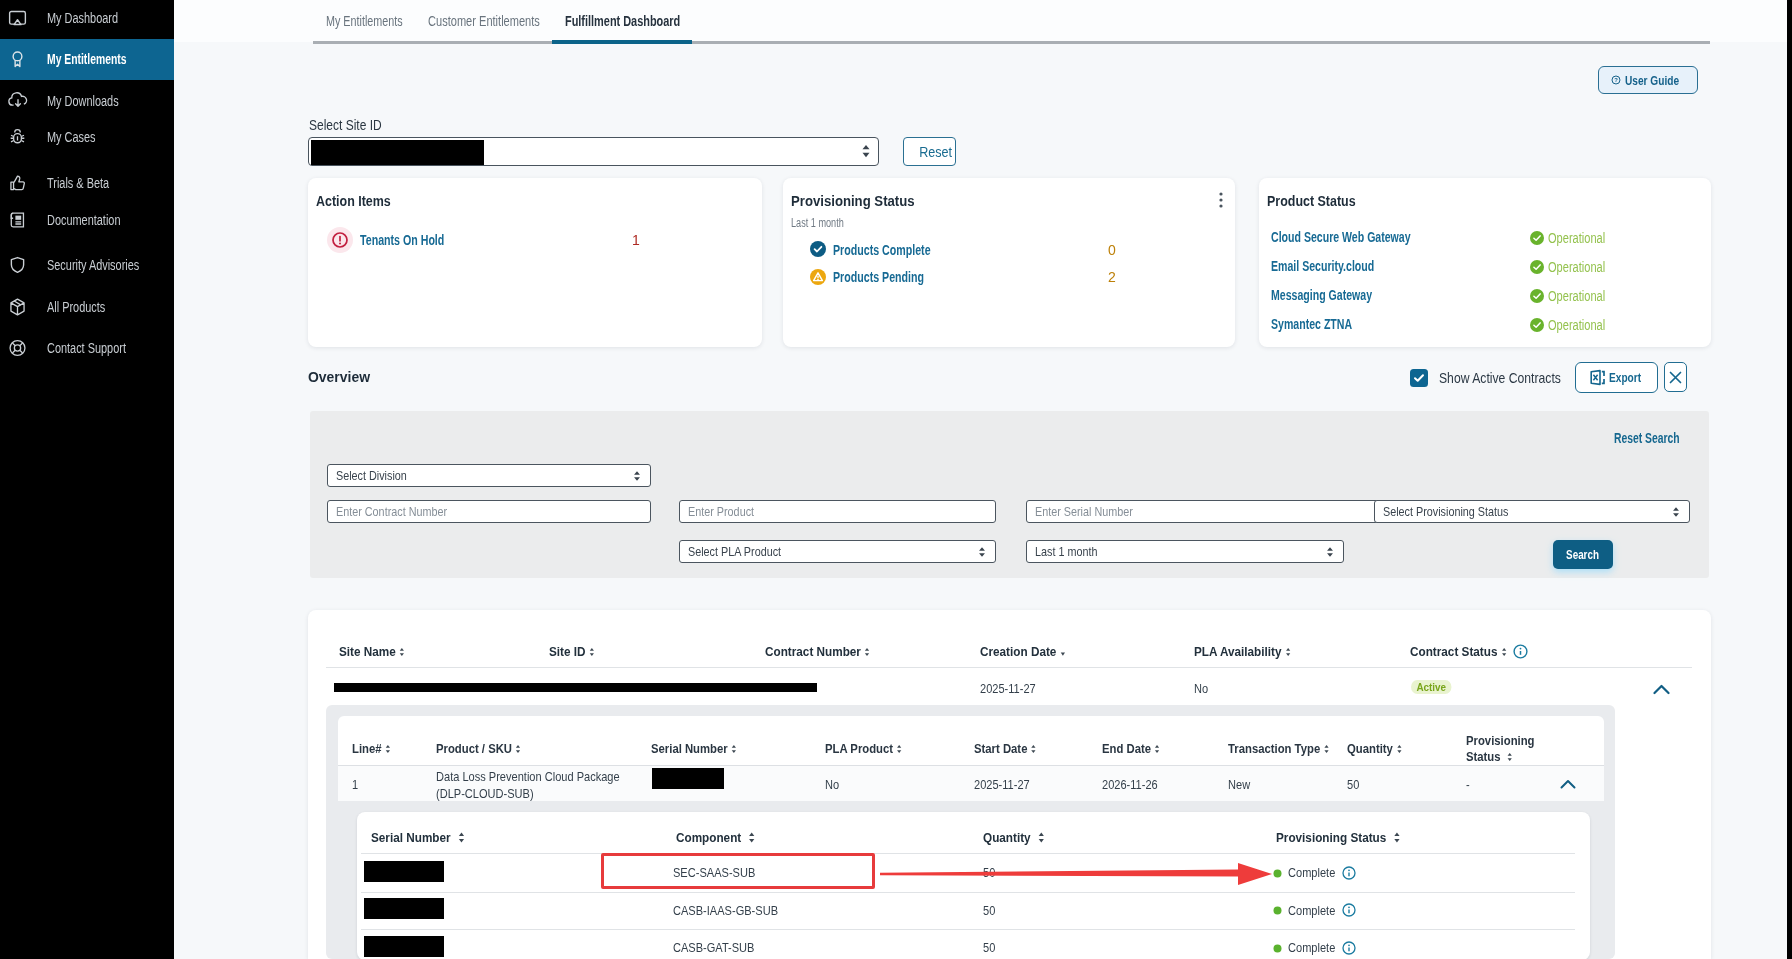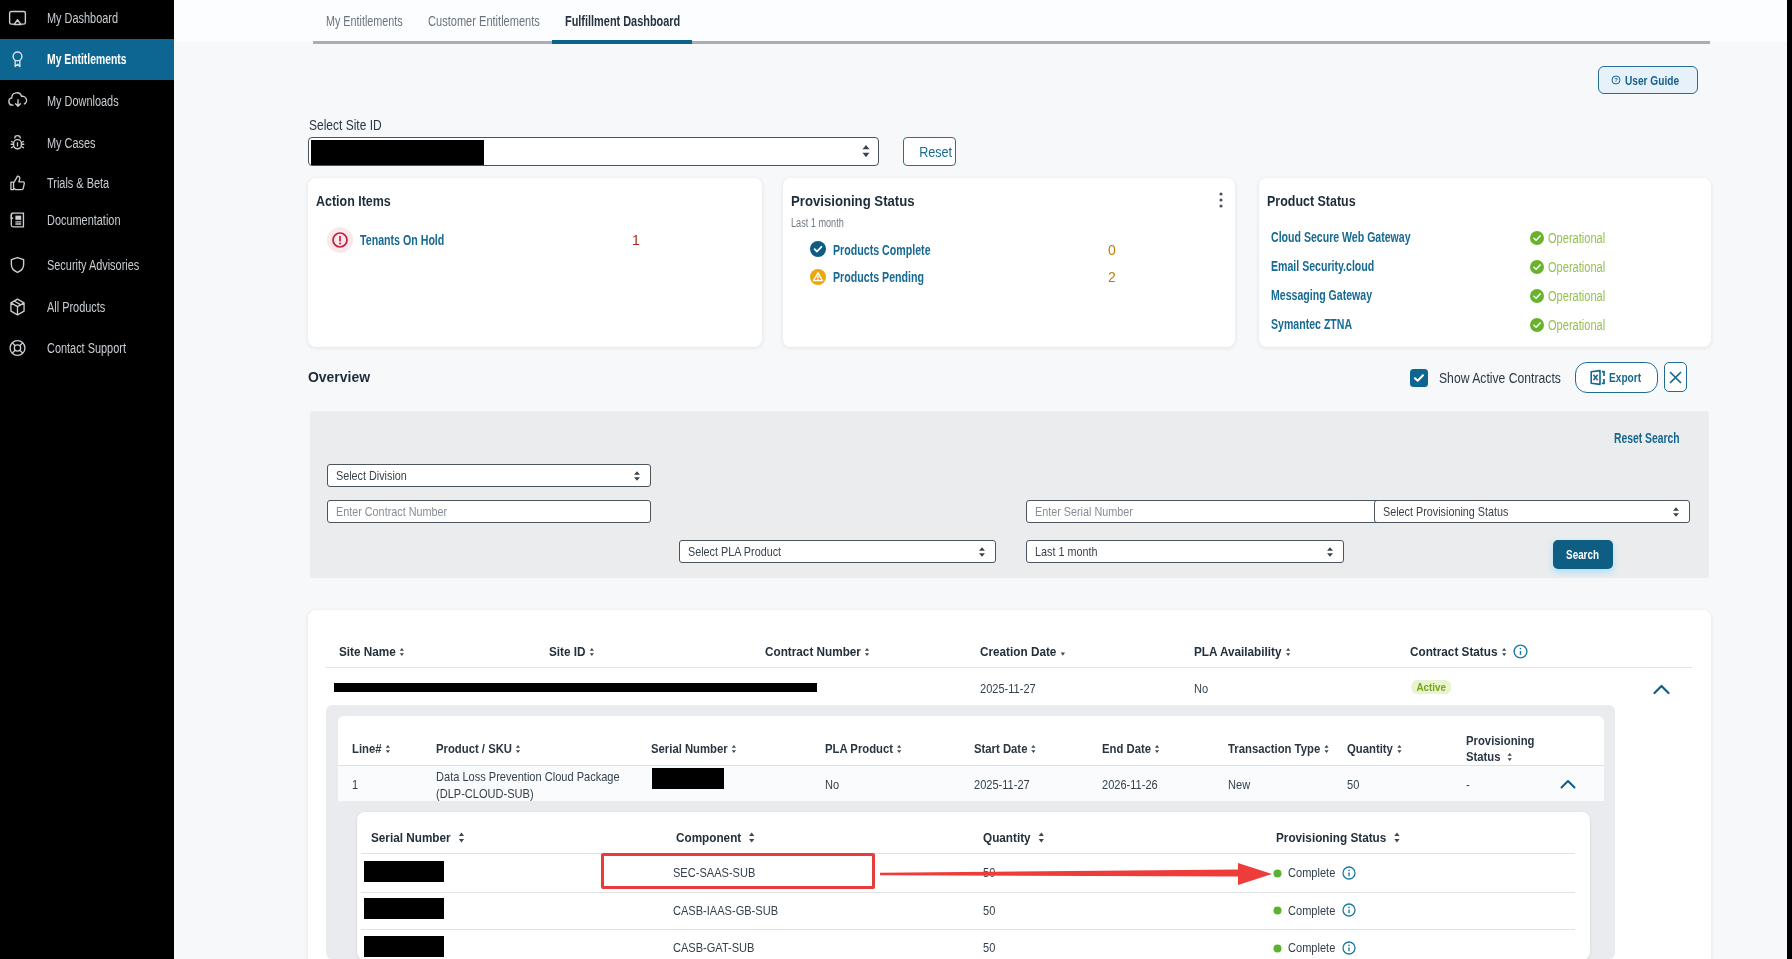--- a/index.html
+++ b/index.html
@@ -32,21 +32,21 @@
 #siteselect { position:absolute; left:308px; top:137px; width:571px; height:29px; background:#fff; border:1.8px solid #49545e; border-radius:4px; }
 #siteredact { position:absolute; left:310.5px; top:140px; width:173px; height:25px; background:#000; }
 #resetbtn { position:absolute; left:903px; top:137px; width:53px; height:29px; background:#fff; border:1.5px solid #2a7092; border-radius:4px; color:#186b90; font-size:15px; display:flex; align-items:center; justify-content:flex-end; }
 
 .card { position:absolute; top:178px; height:169px; background:#fff; border-radius:8px; box-shadow:0 1px 4px rgba(25,40,60,.10); }
 .card-title { position:absolute; left:8px; top:15px; font-size:14px; font-weight:700; color:#1e2c39; white-space:nowrap; transform-origin:0 50%; }
 
 #overview-ttl { position:absolute; left:308px; top:368px; font-size:15px; font-weight:700; color:#1e2c39; transform:scaleX(.93); transform-origin:0 50%; }
 #chk { position:absolute; left:1410px; top:369px; width:18px; height:18px; background:#0d6591; border-radius:3.5px; display:flex; align-items:center; justify-content:center; }
 #chklbl { position:absolute; left:1439px; top:370px; font-size:14.5px; color:#2b3844; white-space:nowrap; transform:scaleX(.84); transform-origin:0 50%; }
-#exportbtn { position:absolute; left:1575px; top:362px; width:83px; height:31px; background:#fff; border:1.6px solid #216d92; border-radius:12px; display:flex; align-items:center; justify-content:flex-start; padding-left:13px; gap:3px; color:#15678f; font-size:13.5px; font-weight:700; }
+#exportbtn { position:absolute; left:1575px; top:362px; width:83px; height:31px; background:#fff; border:1.6px solid #216d92; border-radius:6px; display:flex; align-items:center; justify-content:flex-start; padding-left:13px; gap:3px; color:#15678f; font-size:13.5px; font-weight:700; }
 #xbtn { position:absolute; left:1664px; top:362px; width:23px; height:30px; background:#fff; border:1.6px solid #216d92; border-radius:5px; display:flex; align-items:center; justify-content:center; }
 
 #fpanel { position:absolute; left:310px; top:411px; width:1399px; height:167px; background:#ebeced; border-radius:3px; }
 #resetsearch { position:absolute; left:1614px; top:430px; font-size:14px; font-weight:700; color:#15678f; white-space:nowrap; transform:scaleX(.74); transform-origin:0 50%; }
 .fctrl { position:absolute; height:23px; background:#fff; border:1.6px solid #4b555f; border-radius:3px; font-size:13.5px; display:flex; align-items:center; padding-left:8px; color:#39434d; }
 .fctrl .cs { transform:scaleX(.8); transform-origin:0 50%; }
 .fctrl.ph { color:#858e97; }
 .fctrl .stp { position:absolute; right:9px; top:50%; transform:translateY(-50%); }
 #searchbtn { position:absolute; left:1553px; top:540px; width:60px; height:29px; background:#0e5e84; border-radius:5px; color:#fff; font-size:13.5px; font-weight:700; display:flex; align-items:center; justify-content:center; box-shadow:0 3px 7px rgba(130,215,255,.6); }
 
@@ -88,21 +88,21 @@
         </svg>
       <span class="lbl">My Entitlements</span>
     </div>
     <div class="nav-item" style="top:80px;">
       <svg width="22" height="22" viewBox="0 0 24 24" fill="none" stroke="#c9ced3" stroke-width="1.5">
           <path d="M7.2 16.5 H6 a4 4 0 0 1 -.8 -7.9 A5.4 5.4 0 0 1 15.8 7 a4.4 4.4 0 0 1 2.6 8.4"></path>
           <path d="M12 10.5 V17.5 M9.4 15 L12 17.8 L14.6 15" stroke-linecap="round" stroke-linejoin="round"></path>
         </svg>
       <span class="lbl">My Downloads</span>
     </div>
-    <div class="nav-item" style="top:122px;">
+    <div class="nav-item" style="top:116px;">
       <svg width="21" height="21" viewBox="0 0 24 24" fill="none" stroke="#c9ced3" stroke-width="1.5">
           <path d="M8.8 6.8 a3.2 3.2 0 0 1 6.4 0"></path>
           <rect x="7.6" y="8.2" width="8.8" height="10.4" rx="4.2"></rect>
           <path d="M12 11 V16 M4.6 10 L7.6 11.4 M4.2 13.4 H7.6 M4.6 17.6 L7.6 16 M19.4 10 L16.4 11.4 M19.8 13.4 H16.4 M19.4 17.6 L16.4 16"></path>
         </svg>
       <span class="lbl">My Cases</span>
     </div>
     <div class="nav-item" style="top:162.4px;">
       <svg width="21" height="21" viewBox="0 0 24 24" fill="none" stroke="#c9ced3" stroke-width="1.5">
           <path d="M4.5 11 H7.5 V19.5 H4.5 Z M7.5 18 L10 19.5 H16.8 a1.8 1.8 0 0 0 1.8 -1.5 L19.8 12.5 a1.5 1.5 0 0 0 -1.5 -1.8 H13.5 L14.6 7 a2.2 2.2 0 0 0 -2 -2.7 L12 4.2 L8.5 10.5 7.5 11.5" stroke-linejoin="round"></path>
@@ -256,20 +256,23 @@
   <div id="resetsearch">Reset Search</div>
   <div class="fctrl" style="left:326.5px; top:464px; width:324px;">
       <span class="cs">Select Division</span>
       <svg class="stp" width="8" height="11" viewBox="0 0 9 13">
         <path d="M4.5 1 L8 5 H1 Z" fill="#39434d"></path>
         <path d="M4.5 12 L8 8 H1 Z" fill="#39434d"></path>
       </svg>
     </div>
   <div class="fctrl ph" style="left:326.5px; top:500px; width:324px;">
       <span class="cs">Enter Contract Number</span>
+    </div>
+  <div class="fctrl ph" style="left:679px; top:500px; width:317px;">
+      <span class="cs">Enter Product</span>
     </div>
   <div class="fctrl ph" style="left:1026px; top:500px; width:384px;">
       <span class="cs">Enter Serial Number</span>
     </div>
   <div class="fctrl" style="left:1374px; top:500px; width:316px;">
       <span class="cs">Select Provisioning Status</span>
       <svg class="stp" width="8" height="11" viewBox="0 0 9 13">
         <path d="M4.5 1 L8 5 H1 Z" fill="#39434d"></path>
         <path d="M4.5 12 L8 8 H1 Z" fill="#39434d"></path>
       </svg>

